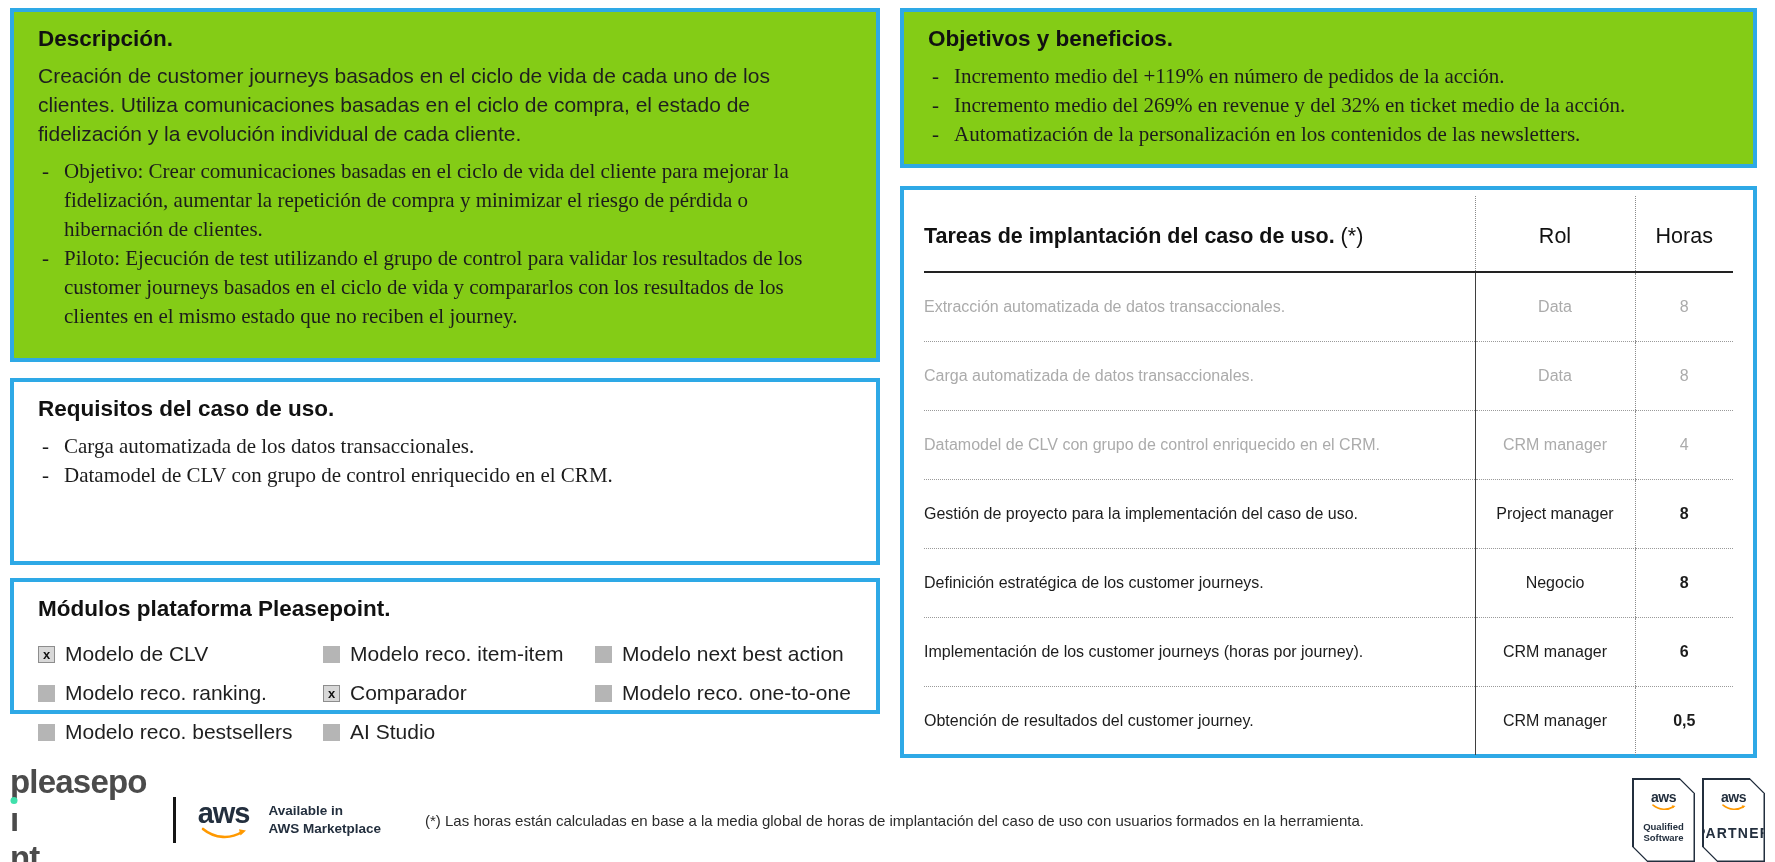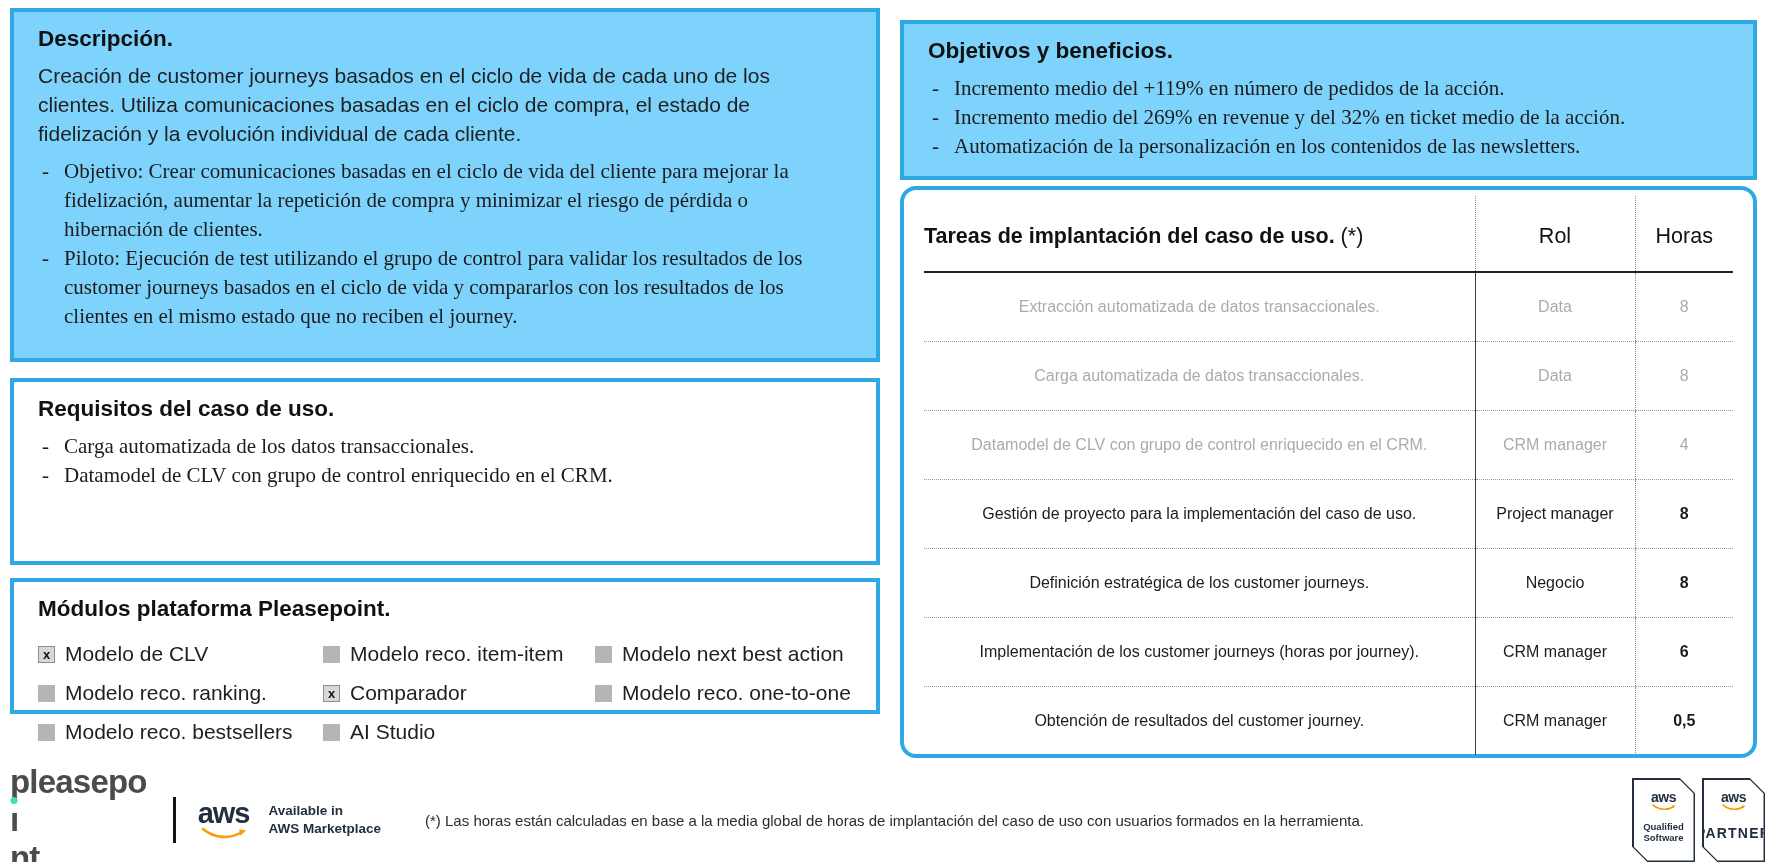--- a/index.html
+++ b/index.html
@@ -1,34 +1,34 @@
 <!DOCTYPE html>
 <html><head>
 <meta charset="utf-8">
 <style>
   * { margin:0; padding:0; box-sizing:border-box; }
   html,body { width:1775px; height:862px; background:#ffffff;
     font-family:"Liberation Sans", sans-serif; color:#1c1c1c; overflow:hidden; }
 
   .panel { position:absolute; border:4px solid #2ea9e6; background:#ffffff; padding:14px 24px; }
-  .panel.blue { background:#7dd3fc; }
+  .panel.blue { background:#84cc16; }
 
   .panel-title { font-size:22.5px; font-weight:700; color:#111; margin-bottom:10px; }
   .panel-body { font-size:21px; line-height:1.38; color:#1f1f1f; }
 
   .bullet-list { list-style:none; margin-top:8px;font-family:Liberation Serif, serif; }
   .bullet-list li { position:relative; padding-left:26px; font-size:21px; line-height:1.38; }
   .bullet-list li::before { content:"-"; position:absolute; left:4px; top:0; }
 
   
   #desc-panel { left:10px; top:8px;  width:870px; height:354px; }
   #req-panel  { left:10px; top:378px; width:870px; height:187px; }
   #mod-panel  { left:10px; top:578px; width:870px; height:136px; }
-  #obj-panel  { left:900px; top:20px;  width:857px; height:160px; }
-  #table-panel{ left:900px; top:186px; width:857px; height:572px; padding:6px 20px;border-radius:16px; }
+  #obj-panel  { left:900px; top:8px;  width:857px; height:160px; }
+  #table-panel{ left:900px; top:186px; width:857px; height:572px; padding:6px 20px; }
 
   
   .modules-grid { display:grid; grid-template-columns:285px 272px auto; row-gap:15px; margin-top:20px; }
   .module-item { display:flex; align-items:center; gap:10px; font-size:21px; color:#1f1f1f; }
   .checkbox { width:17px; height:17px; flex:0 0 17px; background:#b5b5b5;
               display:flex; align-items:center; justify-content:center;
               font-size:13px; font-weight:700; color:#111; line-height:1; }
   .module-item.checked .checkbox { background:#d8d8d8; border:1.5px solid #8d8d8d; }
 
   
@@ -38,21 +38,21 @@
   .task-table col.c-horas { width:98px; }
   .task-table th { border-bottom:2.5px solid #222; padding:28px 0 22px 0; vertical-align:middle; }
   .th-task { text-align:left; font-size:21.5px; color:#111; }
   .th-task .t-main { font-weight:700; }
   .th-task .t-suffix { font-weight:400; }
   .th-mid  { text-align:center; font-size:21.5px; font-weight:400; color:#111;
              border-left:1.5px dotted #8a8a8a; }
   .task-table td { padding:14px 0; vertical-align:middle; font-size:16px;
                    border-bottom:1.5px dotted #9a9a9a; height:69px; color:#1c1c1c; }
   .task-table tr:last-child td { border-bottom:none; }
-  .td-task { text-align:center; padding-right:14px; }
+  .td-task { text-align:left; padding-right:14px; }
   .td-rol  { text-align:center; border-left:1.5px solid #3f3f3f; line-height:1.25; font-weight:500; }
   .td-horas{ text-align:center; border-left:1.5px dotted #8a8a8a; font-weight:700; }
   tr.muted td { color:#ababab; font-weight:400; }
 
   
   .footer { position:absolute; left:10px; top:778px; width:1755px; height:84px;
             display:flex; align-items:center; }
   .brand-logo { font-size:33px; font-weight:700; color:#4b4b4b; letter-spacing:-0.8px;
                 display:flex; align-items:baseline;flex-direction:column; }
   .brand-logo .i-wrap { position:relative; }

